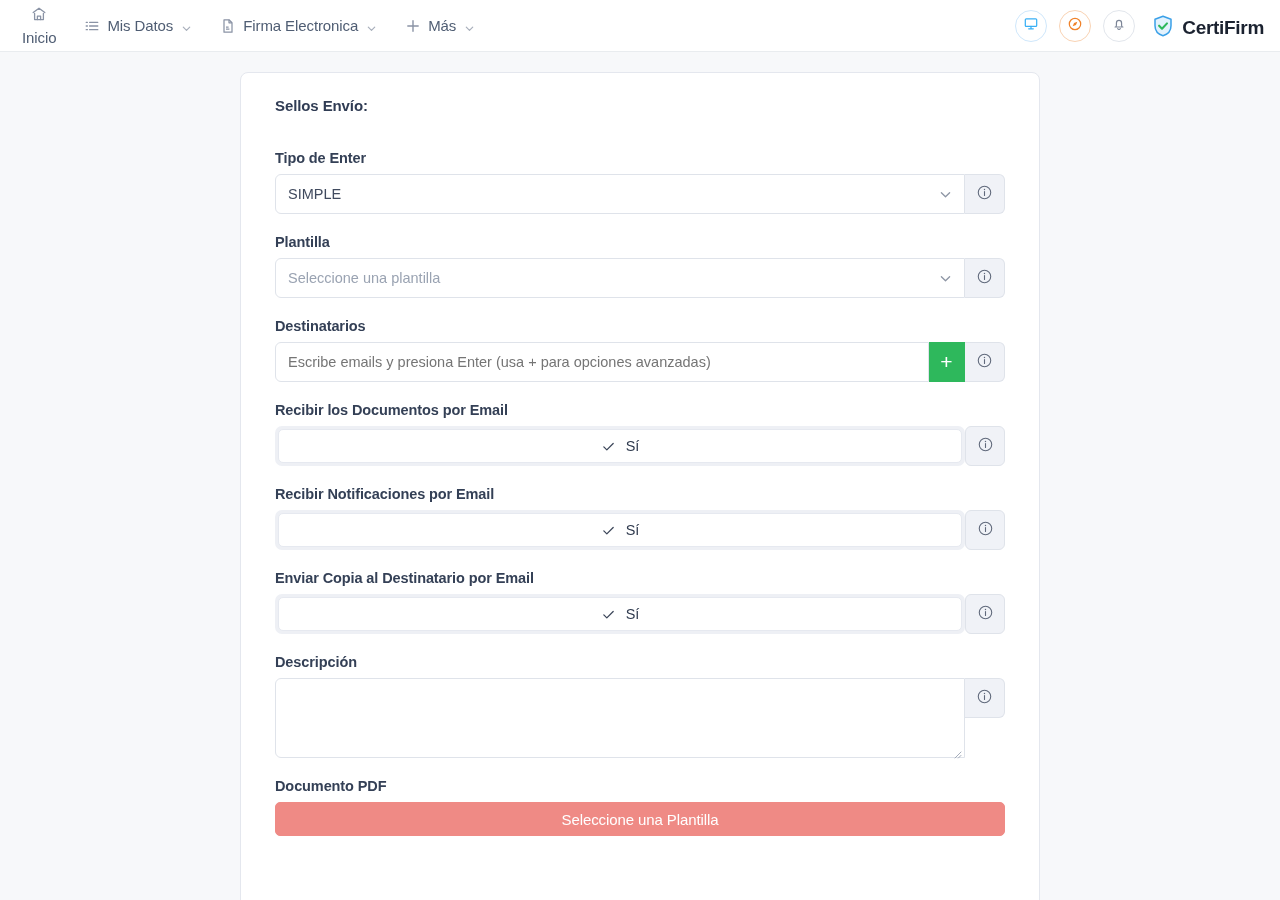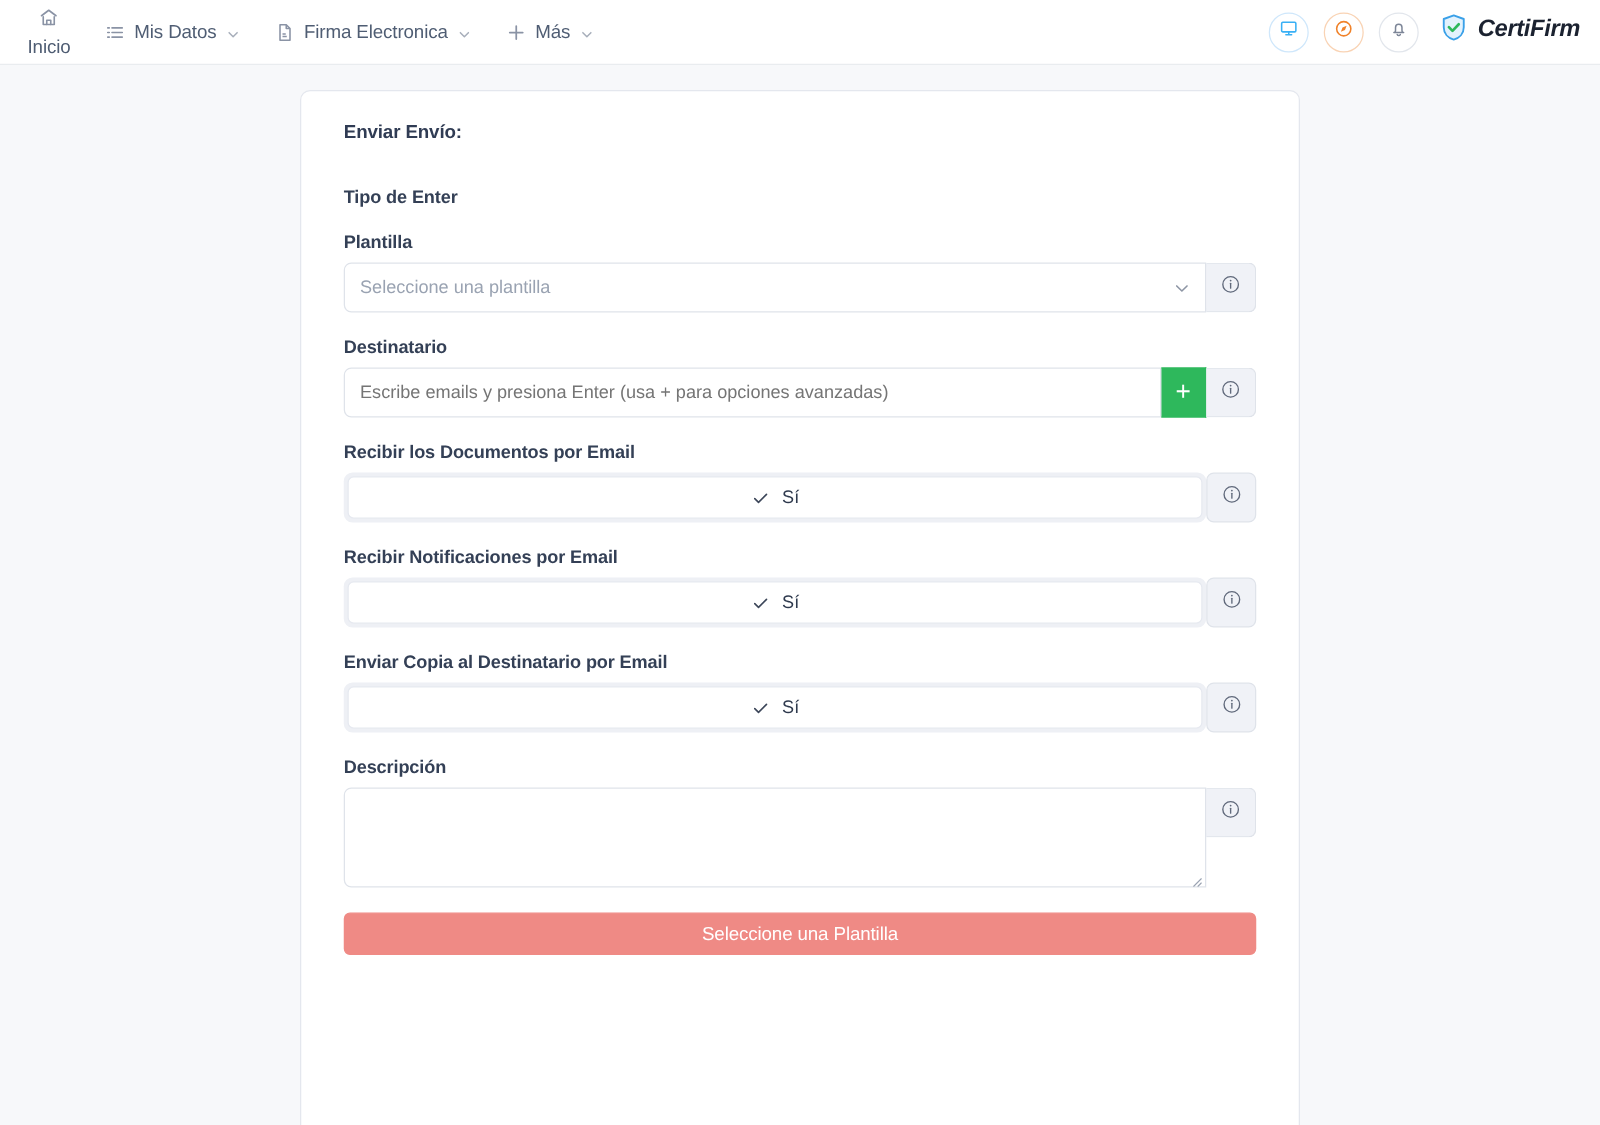--- a/index.html
+++ b/index.html
@@ -60,23 +60,22 @@
   .caret {
     width: 11px; height: 11px;
     color: #a7aeba;
     margin-left: 1px;
     flex: 0 0 auto;
   }
 
   .header-right {
     margin-left: auto;
     display: flex;
-    align-items: flex-start;
+    align-items: flex-end;
     gap: 12px;
-    font-style: italic;
   }
 
   .icon-circle {
     width: 32px; height: 32px;
     border-radius: 50%;
     display: flex;
     align-items: center;
     justify-content: center;
     cursor: pointer;
     flex: 0 0 auto;
@@ -380,24 +379,43 @@
         </svg>
       </span>
       <span class="brand-name">CertiFirm</span>
     </div>
   </div>
 </div>
 
 <div class="page">
   <div class="card">
 
-    <div class="card-title">Enviar Envío:</div>
+    <div class="card-title">Sellos Envío:</div>
 
     <div class="field">
       <div class="field-label">Tipo de Enter</div>
+      <div class="input-group">
+        <div class="control">
+          <span>SIMPLE</span>
+          <span class="select-caret">
+            <svg viewBox="0 0 12 12" width="13" height="13" fill="none" stroke="currentColor" stroke-width="1.2" stroke-linecap="round" stroke-linejoin="round">
+                <path d="M2.2 4.4 6 8.1l3.8-3.7"></path>
+              </svg>
+          </span>
+        </div>
+        <div class="addon">
+          <span>
+            <svg viewBox="0 0 18 18" width="17" height="17" fill="none" stroke="currentColor" stroke-width="1.15">
+              <circle cx="9" cy="9" r="6.6"></circle>
+                <path d="M9 8.1v4.1" stroke-linecap="round"></path>
+                <circle cx="9" cy="5.8" r="0.75" fill="currentColor" stroke="none"></circle>
+            </svg>
+          </span>
+        </div>
+      </div>
     </div>
 
     <div class="field">
       <div class="field-label">Plantilla</div>
       <div class="input-group">
         <div class="control placeholder">
           <span>Seleccione una plantilla</span>
           <span class="select-caret">
             <svg viewBox="0 0 12 12" width="13" height="13" fill="none" stroke="currentColor" stroke-width="1.2" stroke-linecap="round" stroke-linejoin="round">
                 <path d="M2.2 4.4 6 8.1l3.8-3.7"></path>
@@ -410,21 +428,21 @@
               <circle cx="9" cy="9" r="6.6"></circle>
                 <path d="M9 8.1v4.1" stroke-linecap="round"></path>
                 <circle cx="9" cy="5.8" r="0.75" fill="currentColor" stroke="none"></circle>
             </svg>
           </span>
         </div>
       </div>
     </div>
 
     <div class="field">
-      <div class="field-label">Destinatario</div>
+      <div class="field-label">Destinatarios</div>
       <div class="input-group">
         <input class="control" type="text" style="border-radius: 6px 0px 0px 6px; outline: none; font-family: &quot;Liberation Sans&quot;, sans-serif;" placeholder="Escribe emails y presiona Enter (usa + para opciones avanzadas)">
         <div class="addon-plus">
           <span class="plus-sign">+</span>
         </div>
         <div class="addon">
           <span>
             <svg viewBox="0 0 18 18" width="17" height="17" fill="none" stroke="currentColor" stroke-width="1.15">
               <circle cx="9" cy="9" r="6.6"></circle>
                 <path d="M9 8.1v4.1" stroke-linecap="round"></path>
@@ -527,17 +545,18 @@
               <circle cx="9" cy="9" r="6.6"></circle>
                 <path d="M9 8.1v4.1" stroke-linecap="round"></path>
                 <circle cx="9" cy="5.8" r="0.75" fill="currentColor" stroke="none"></circle>
             </svg>
           </span>
         </div>
       </div>
     </div>
 
     <div class="field field-doc">
+      <div class="field-label">Documento PDF</div>
       <button class="template-btn">Seleccione una Plantilla</button>
     </div>
 
   </div>
 </div>
 
 </body></html>

